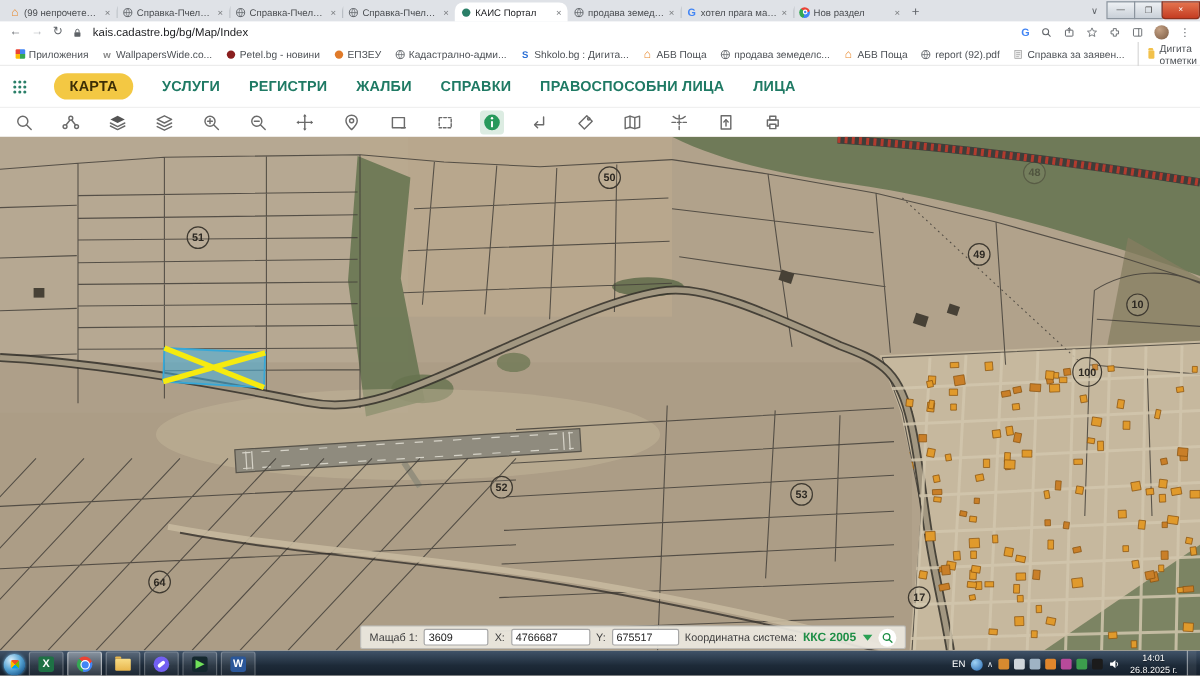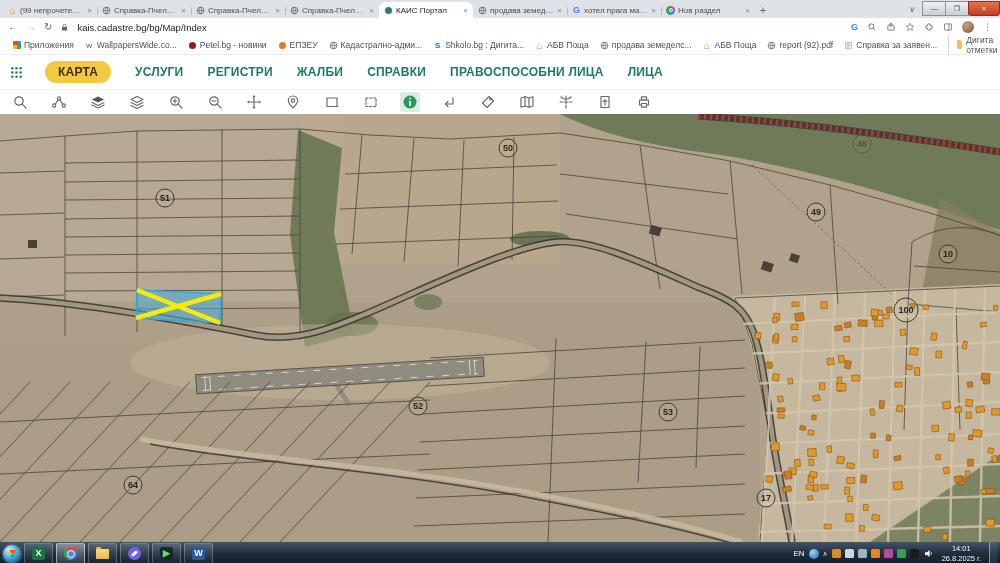--- a/index.html
+++ b/index.html
@@ -674,20 +674,37 @@
           <text x="133" y="486" text-anchor="middle" font-size="9" font-weight="600" fill="#2c2822">64</text>
         </g>
         <g>
           <circle cx="766" cy="496" r="9" fill="rgba(225,215,195,0.10)" stroke="#3e3930" stroke-width="1"></circle>
           <text x="766" y="499" text-anchor="middle" font-size="9" font-weight="600" fill="#2c2822">17</text>
         </g>
       </g>
   </svg>
 
 
+  <div class="map-status">
+    <span>Мащаб 1:</span>
+    <input style="width: 46px;" value="3609">
+    <span>X:</span>
+    <input style="width: 58px;" value="4766687">
+    <span>Y:</span>
+    <input style="width: 48px;" value="675517">
+    <span>Координатна система:</span>
+    <span class="crs-value" id="crs-value" style="color: rgb(30, 142, 70);">ККС 2005</span>
+    <span class="crs-caret"></span>
+    <span class="crs-search">
+      <svg viewBox="0 0 16 16">
+          <circle cx="7" cy="7" r="4"></circle>
+          <line x1="10" y1="10" x2="13.5" y2="13.5"></line>
+        </svg>
+    </span>
+  </div>
 </div>
 
 <div class="taskbar">
   <div class="start-orb"></div>
   <div class="task-apps" id="task-apps">
       <div class="task-btn">
         <span class="app-sq" style="background:#1e7145">X</span>
       </div>
       <div class="task-btn active">
         <span class="fav-chrome" style="width:13px;height:13px"></span>

